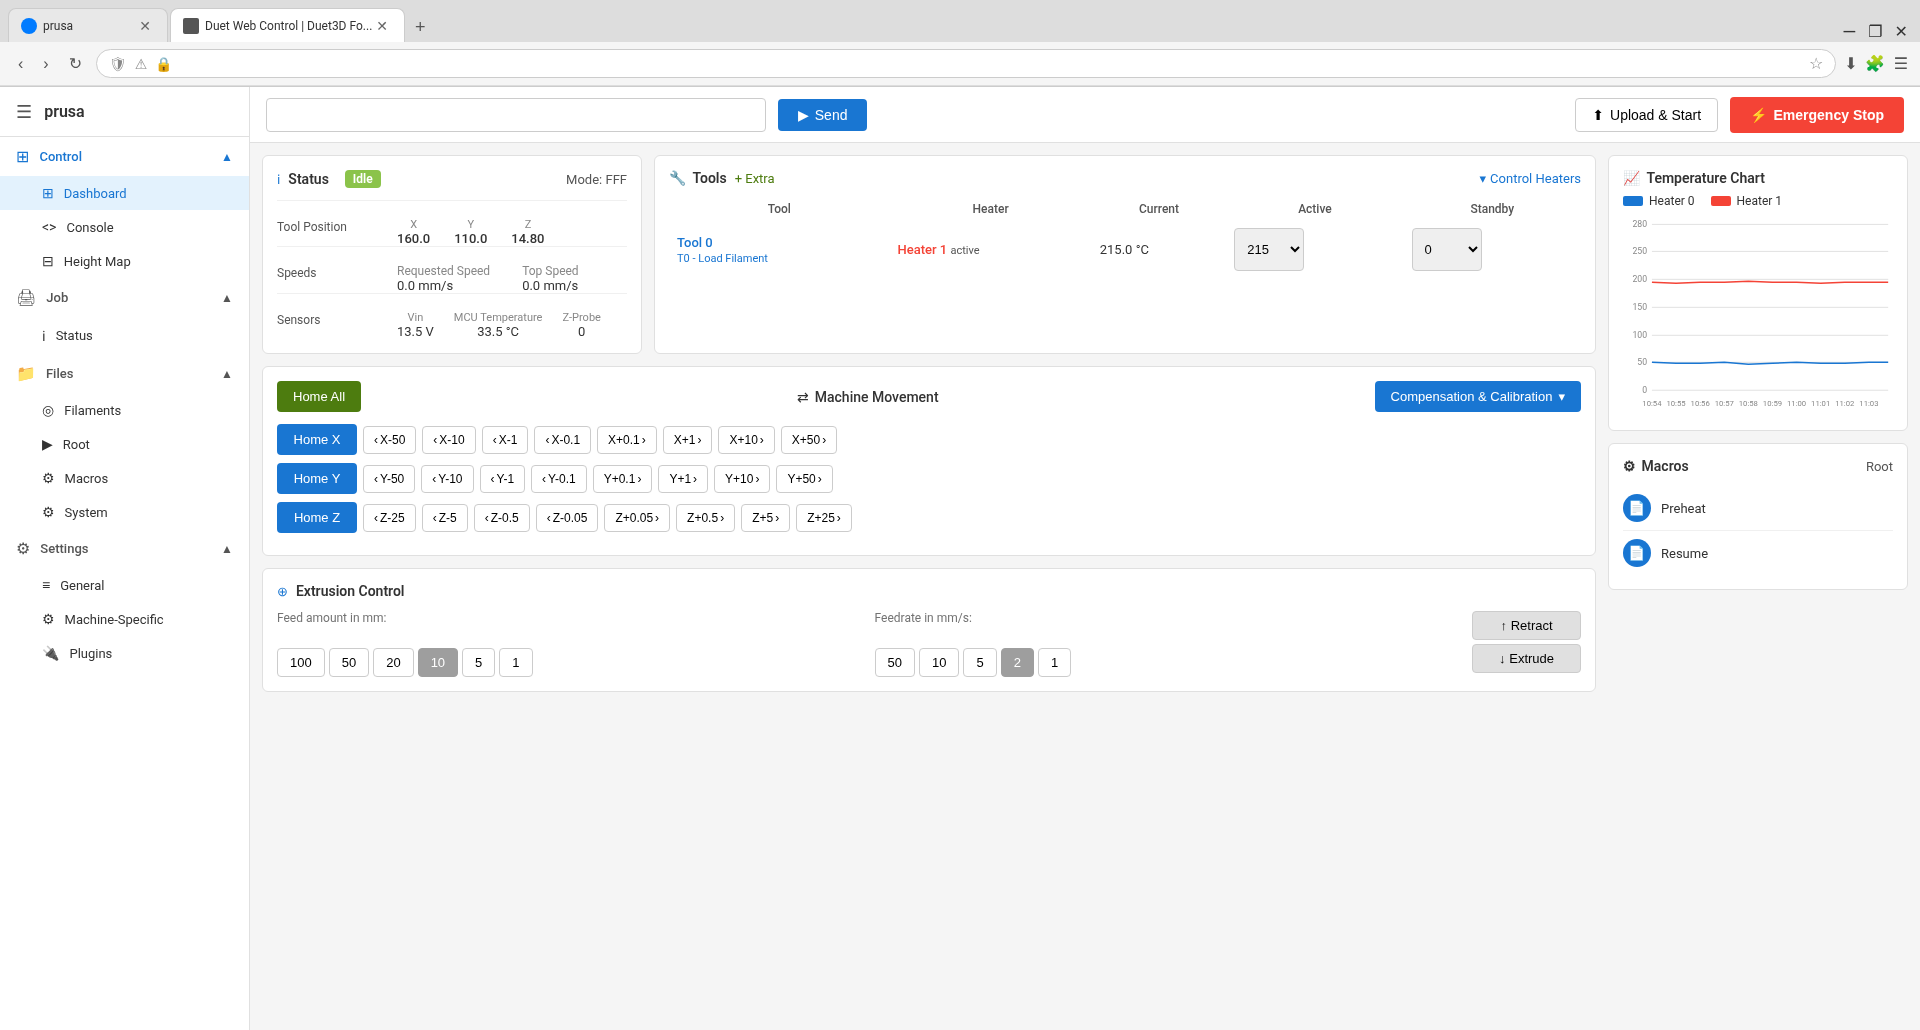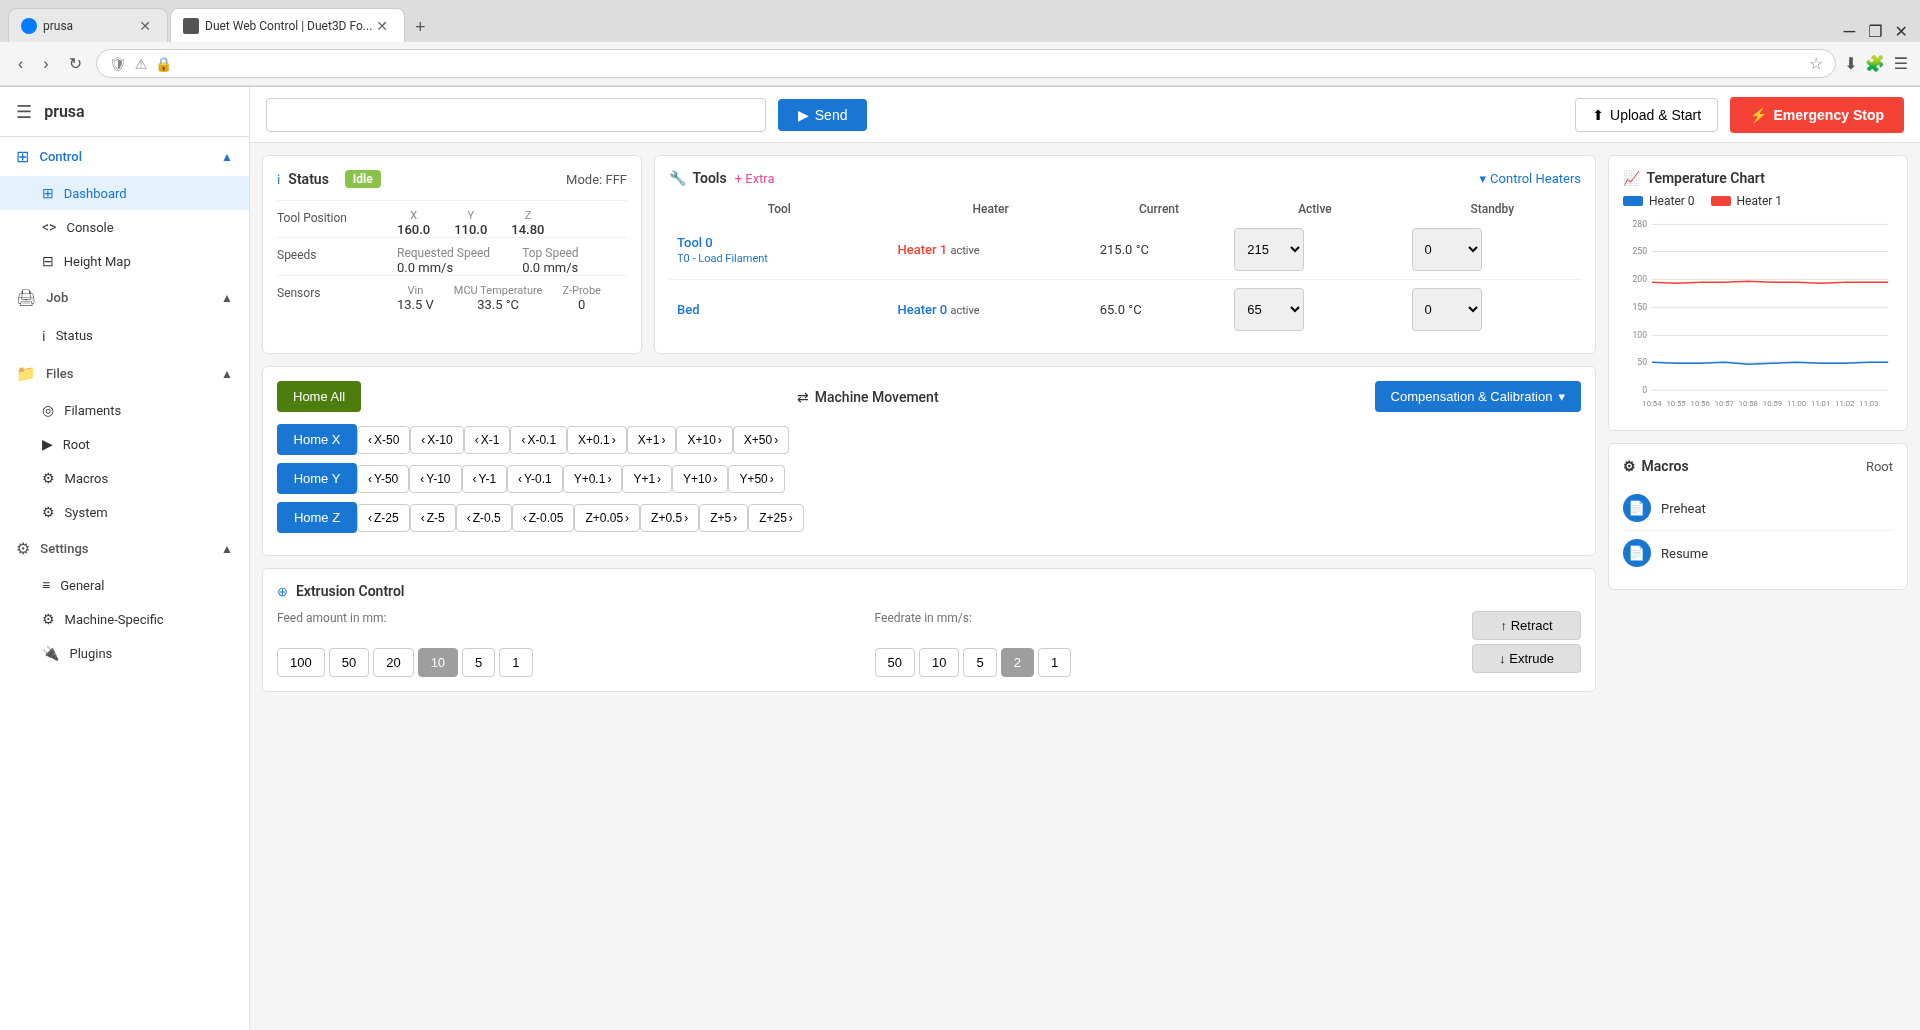--- a/index.html
+++ b/index.html
@@ -48,36 +48,36 @@
     .right-panel { width: 300px; flex-shrink: 0; display: flex; flex-direction: column; gap: 12px; }
 
     
     .card { background: #fff; border-radius: 6px; border: 1px solid #e0e0e0; padding: 14px; }
 
     
     .status-header { display: flex; align-items: center; gap: 8px; margin-bottom: 12px; }
     .status-title { font-size: 14px; font-weight: 600; display: flex; align-items: center; gap: 6px; }
     .idle-badge { background: #8bc34a; color: #fff; padding: 2px 8px; border-radius: 4px; font-size: 12px; font-weight: 600; margin-left: 8px; }
     .mode-text { margin-left: auto; font-size: 13px; color: #555; }
-    .status-row { display: flex; border-top: 1px solid #f0f0f0; padding-top: 8px; align-items: flex-start; }
+    .status-row { display: flex; border-top: 1px solid #f0f0f0; padding-top: 17px; align-items: flex-start; }
     .status-label { color: #555; font-size: 12px; width: 120px; flex-shrink: 0; padding-top: 2px; }
     .status-values { display: flex; gap: 24px; flex: 1; }
     .status-col { display: flex; flex-direction: column; align-items: center; }
     .status-col-label { font-size: 11px; color: #888; }
     .status-col-val { font-size: 13px; font-weight: 500; text-align: right; }
 
     .sensors-row { display: flex; gap: 20px; flex: 1; }
     .sensor-item { display: flex; flex-direction: column; align-items: center; }
     .sensor-label { font-size: 11px; color: #888; }
     .sensor-val { font-size: 13px; }
 
     
     .tools-header { display: flex; align-items: center; margin-bottom: 12px; }
     .tools-title { font-size: 14px; font-weight: 600; display: flex; align-items: center; gap: 6px; }
-    .extra-link { color: #ec4899; font-size: 13px; margin-left: 8px; cursor: pointer; }
+    .extra-link { color: #4d7c0f; font-size: 13px; margin-left: 8px; cursor: pointer; }
     .control-heaters-btn { margin-left: auto; color: #1976d2; font-size: 13px; cursor: pointer; display: flex; align-items: center; gap: 4px; }
 
     .tools-table { width: 100%; border-collapse: collapse; }
     .tools-table th { font-size: 12px; color: #555; font-weight: 500; padding: 4px 8px; text-align: center; }
     .tools-table td { padding: 8px 8px; vertical-align: middle; }
     .tools-table tr:not(:last-child) td { border-bottom: 1px solid #f0f0f0; }
     .tool-link { color: #1976d2; font-size: 13px; font-weight: 500; cursor: pointer; display: block; }
     .tool-sub { font-size: 11px; color: #1976d2; cursor: pointer; }
     .heater-link { color: #f44336; font-size: 13px; font-weight: 500; cursor: pointer; }
     .heater-link.blue { color: #1976d2; }
@@ -92,21 +92,21 @@
     .legend-color { width: 20px; height: 10px; border-radius: 2px; }
     .chart-area { width: 100%; height: 200px; position: relative; }
     .chart-svg { width: 100%; height: 100%; }
 
     
     .movement-header { display: flex; align-items: center; margin-bottom: 12px; }
     .home-all-btn { background: #4d7c0f; color: white; border: none; border-radius: 4px; padding: 8px 16px; font-size: 13px; cursor: pointer; }
     .movement-title { flex: 1; text-align: center; font-size: 14px; font-weight: 500; display: flex; align-items: center; justify-content: center; gap: 6px; }
     .comp-cal-btn { background: #1976d2; color: white; border: none; border-radius: 4px; padding: 8px 16px; font-size: 13px; cursor: pointer; display: flex; align-items: center; gap: 6px; }
 
-    .movement-row { display: flex; align-items: center; margin-bottom: 8px; flex-wrap: nowrap; }
+    .movement-row { display: flex; align-items: center; gap: 6px; margin-bottom: 8px; flex-wrap: nowrap; }
     .home-axis-btn { background: #1976d2; color: white; border: none; border-radius: 4px; padding: 8px 14px; font-size: 13px; cursor: pointer; min-width: 80px; }
     .move-btn { background: #fff; border: 1px solid #ccc; border-radius: 4px; padding: 6px 10px; font-size: 12px; cursor: pointer; display: flex; align-items: center; gap: 2px; white-space: nowrap; }
 
     
     .macros-header { display: flex; align-items: center; margin-bottom: 12px; }
     .macros-title { font-size: 14px; font-weight: 600; display: flex; align-items: center; gap: 6px; }
     .macros-root { margin-left: auto; font-size: 13px; color: #555; }
     .macro-item { display: flex; align-items: center; gap: 10px; padding: 8px 0; border-bottom: 1px solid #f0f0f0; cursor: pointer; }
     .macro-item:last-child { border-bottom: none; }
     .macro-icon { background: #1976d2; color: white; border-radius: 50%; width: 28px; height: 28px; display: flex; align-items: center; justify-content: center; font-size: 14px; flex-shrink: 0; }
@@ -373,40 +373,20 @@
                     <select class="temp-select">
                       <option>215</option>
                     </select>
                   </td>
                   <td>
                     <select class="temp-select">
                       <option>0</option>
                     </select>
                   </td>
                 </tr>
-                <tr>
-                  <td>
-                    <span class="tool-link">Bed</span>
-                  </td>
-                  <td>
-                    <span class="heater-link blue">Heater 0</span>
-                    <span class="heater-status">active</span>
-                  </td>
-                  <td><span class="temp-val">65.0 °C</span></td>
-                  <td>
-                    <select class="temp-select">
-                      <option>65</option>
-                    </select>
-                  </td>
-                  <td>
-                    <select class="temp-select">
-                      <option>0</option>
-                    </select>
-                  </td>
-                </tr>
               </tbody>
             </table>
           </div>
         </div>
 
         <div class="card">
           <div class="movement-header">
             <button class="home-all-btn">Home All</button>
             <div class="movement-title">
               <span>⇄</span>

